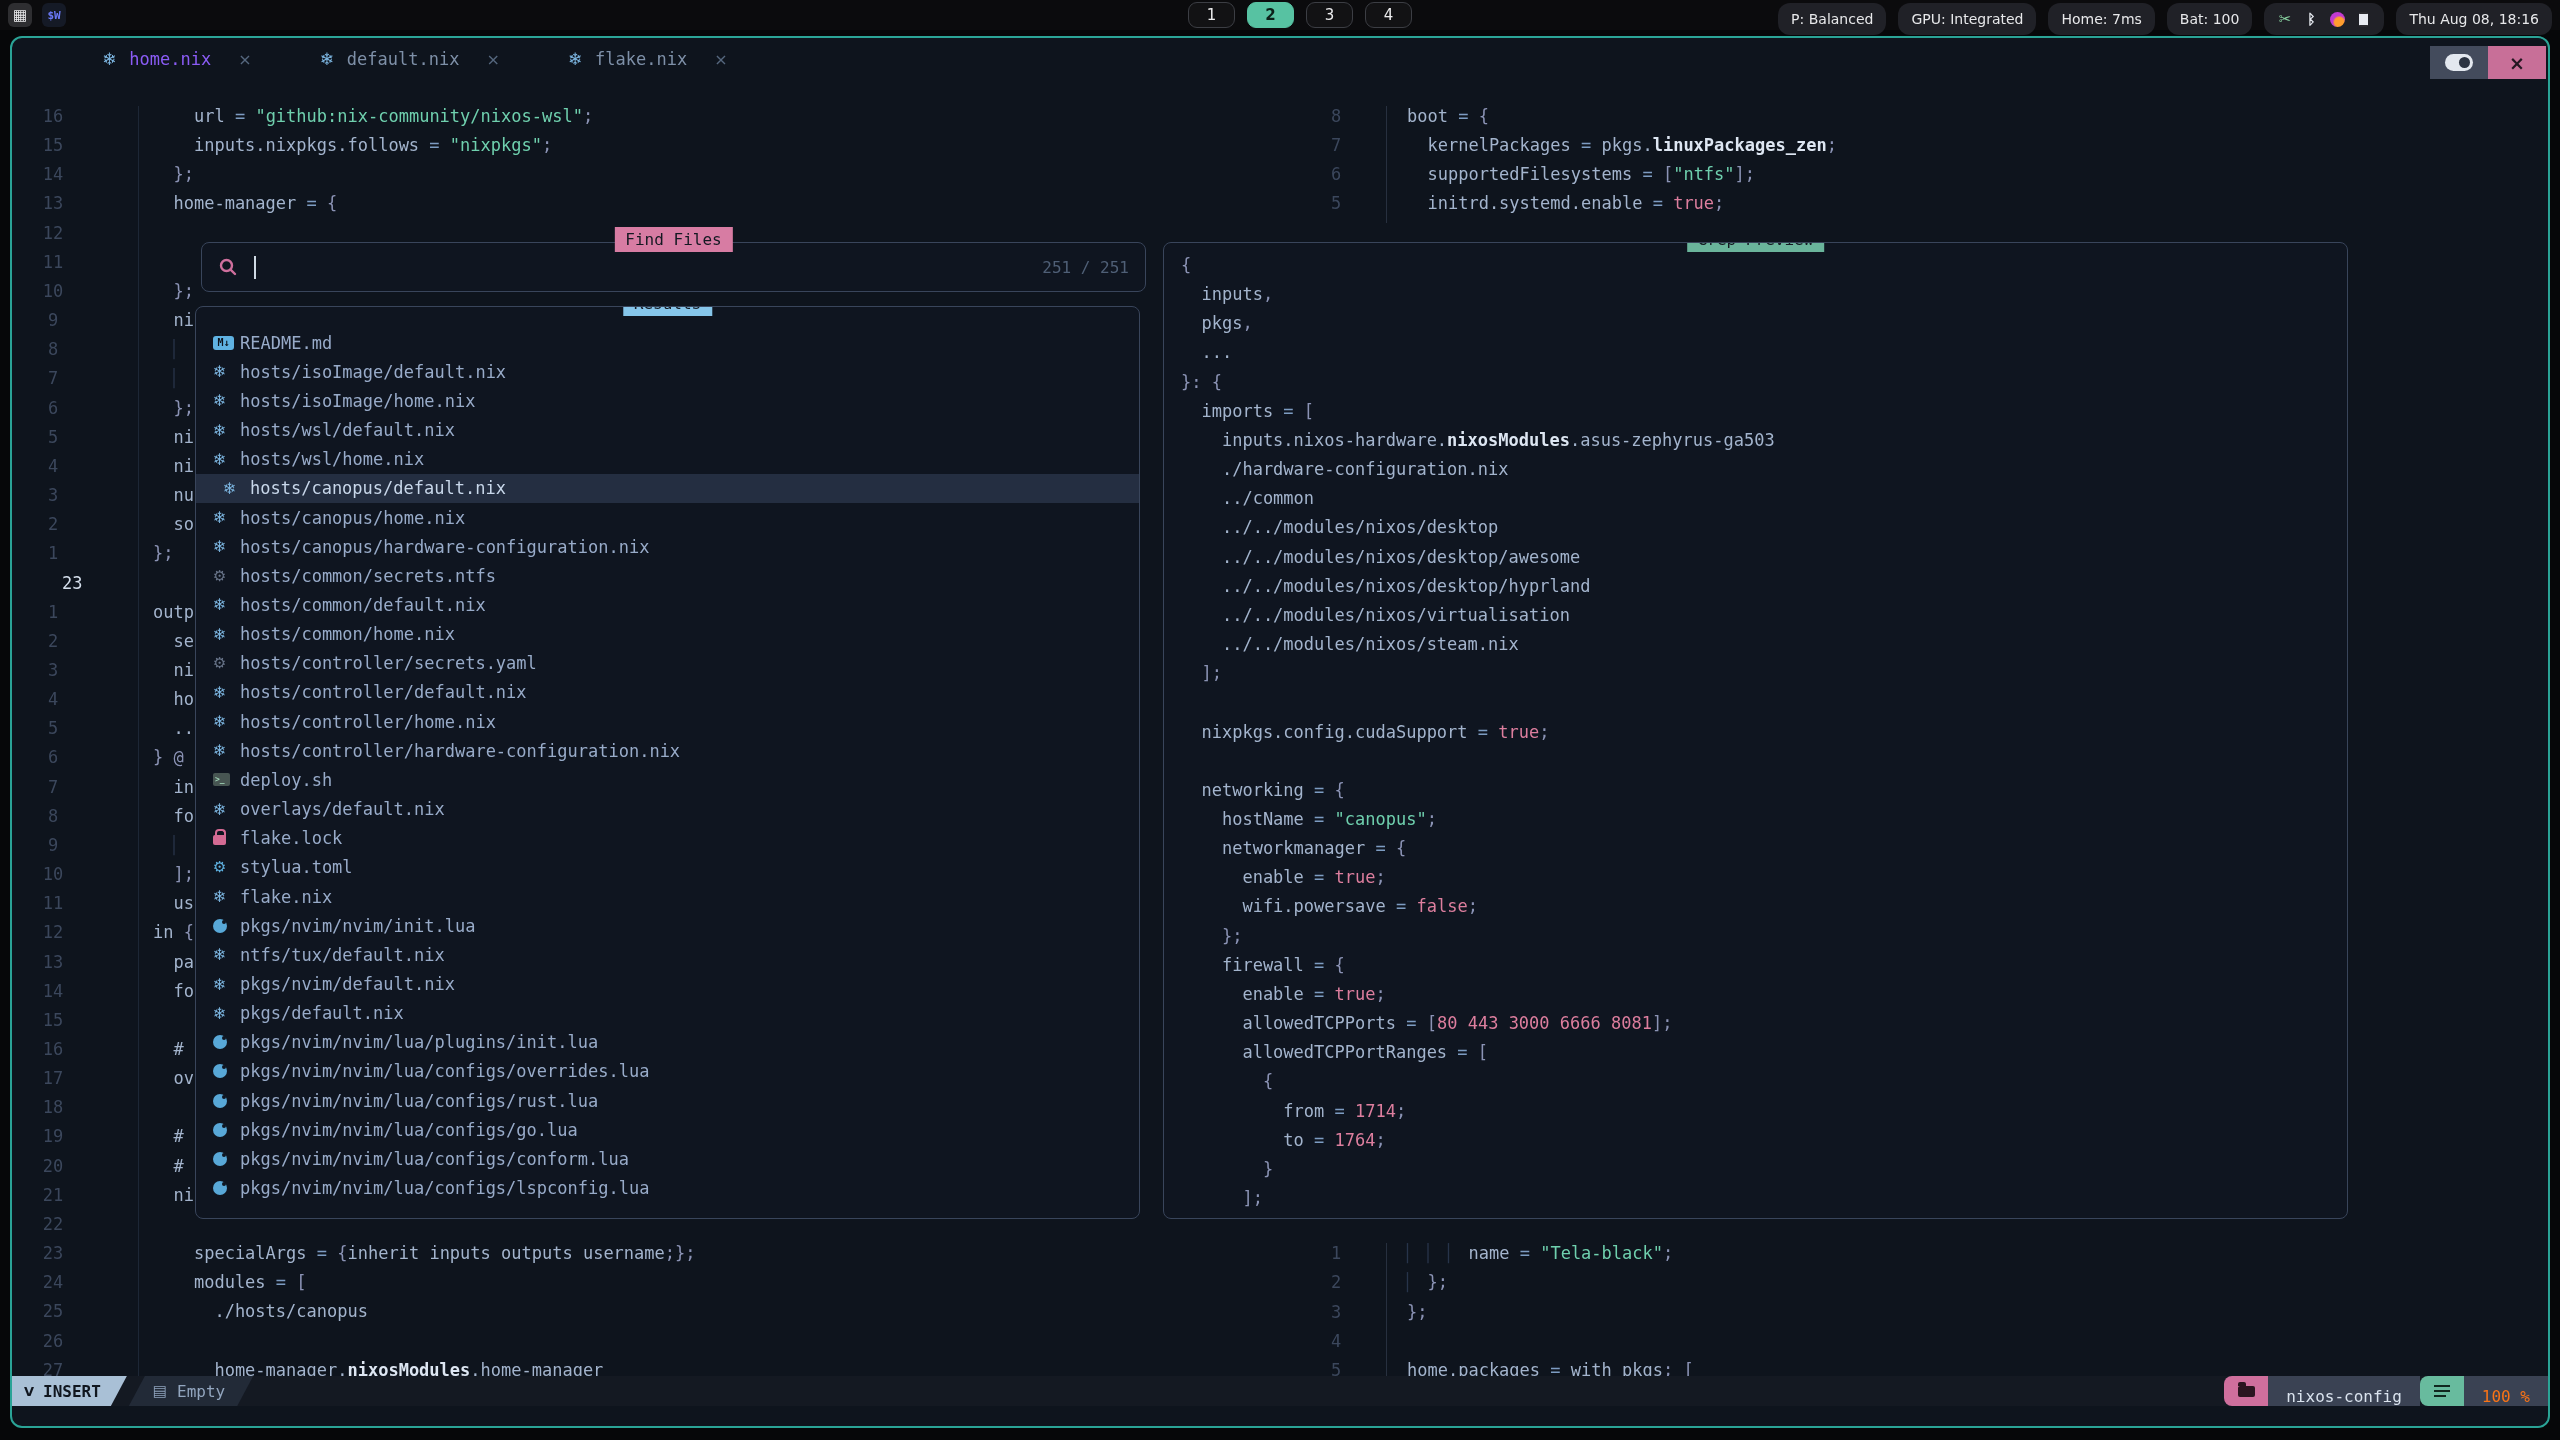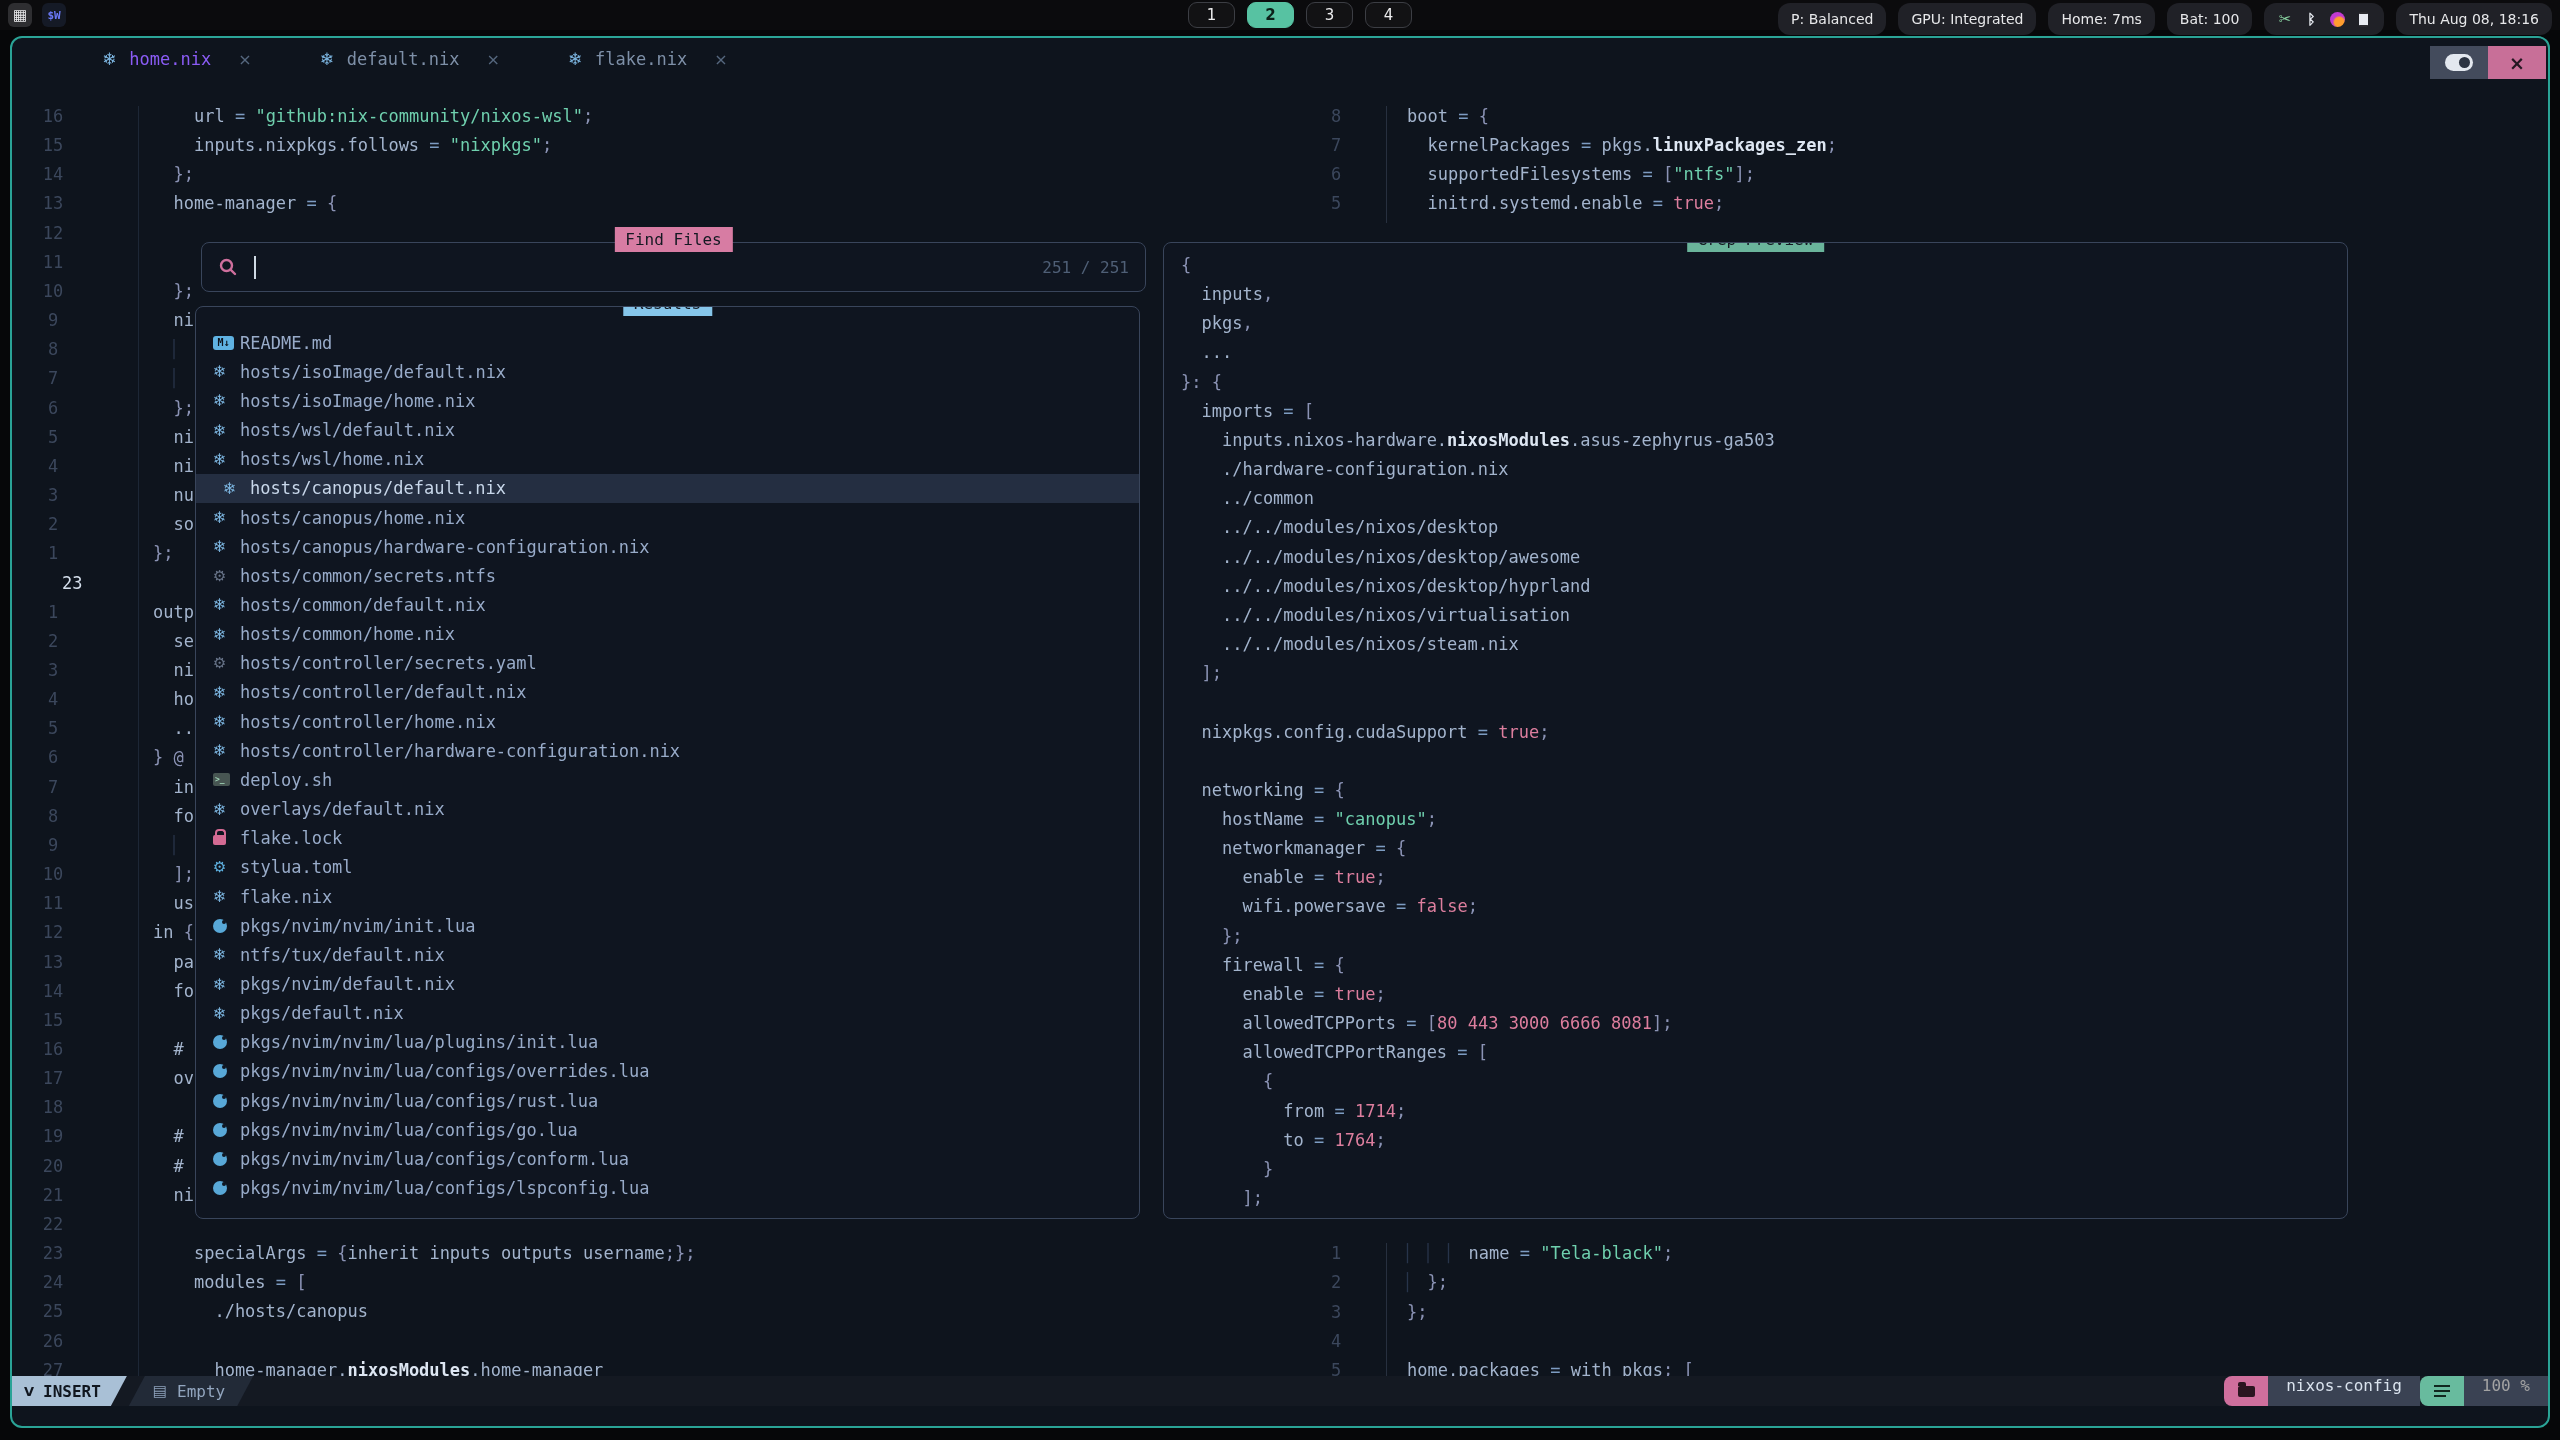--- a/index.html
+++ b/index.html
@@ -105,24 +105,24 @@
     clip-path:polygon(0 0,100% 0,calc(100% - 16px) 100%,0 100%)}
   .vim-ic{font:700 13px "DejaVu Sans",sans-serif;color:#10161f}
   .seg-file{height:100%;background:#222a37;color:#93a6bf;font:16px "DejaVu Sans Mono",monospace;
     display:flex;align-items:center;gap:10px;padding:0 28px 0 24px;margin-left:2px;
     clip-path:polygon(16px 0,100% 0,calc(100% - 16px) 100%,0 100%)}
   .file-ic{color:#8fa3bc;font-size:15px;font-family:"DejaVu Sans",sans-serif}
   .sbar-right{margin-left:auto;display:flex;height:100%;align-items:stretch}
   .pill-ic{width:44px;display:flex;align-items:center;justify-content:center}
   .pill-ic.pk{background:var(--pink);border-radius:8px 0 0 8px}
   .pill-ic.tl{background:var(--teal);border-radius:8px 0 0 8px}
-  .seg-slate{background:var(--slate);display:flex;align-items:flex-start;
+  .seg-slate{background:var(--slate);display:flex;align-items:flex-end;
     font:16px "DejaVu Sans Mono",monospace;padding:0 18px}
   .seg-slate.proj{color:#dae3ee}
-  .seg-slate.pct{color:#a3a3a3}
+  .seg-slate.pct{color:#f97316}
   .folder-gl{width:17px;height:11px;background:#2b1520;border-radius:2px;position:relative}
   .folder-gl::before{content:'';position:absolute;top:-4px;left:0;width:8px;height:4px;background:#2b1520;border-radius:2px 2px 0 0}
   .lines-gl{width:16px;height:2.5px;background:#11281f;position:relative}
   .lines-gl::before{content:'';position:absolute;top:-5px;left:0;width:16px;height:2.5px;background:#11281f}
   .lines-gl::after{content:'';position:absolute;top:5px;left:0;width:12px;height:2.5px;background:#11281f}
   .mag{flex:none}
 </style>
 </head>
 <body>
 

